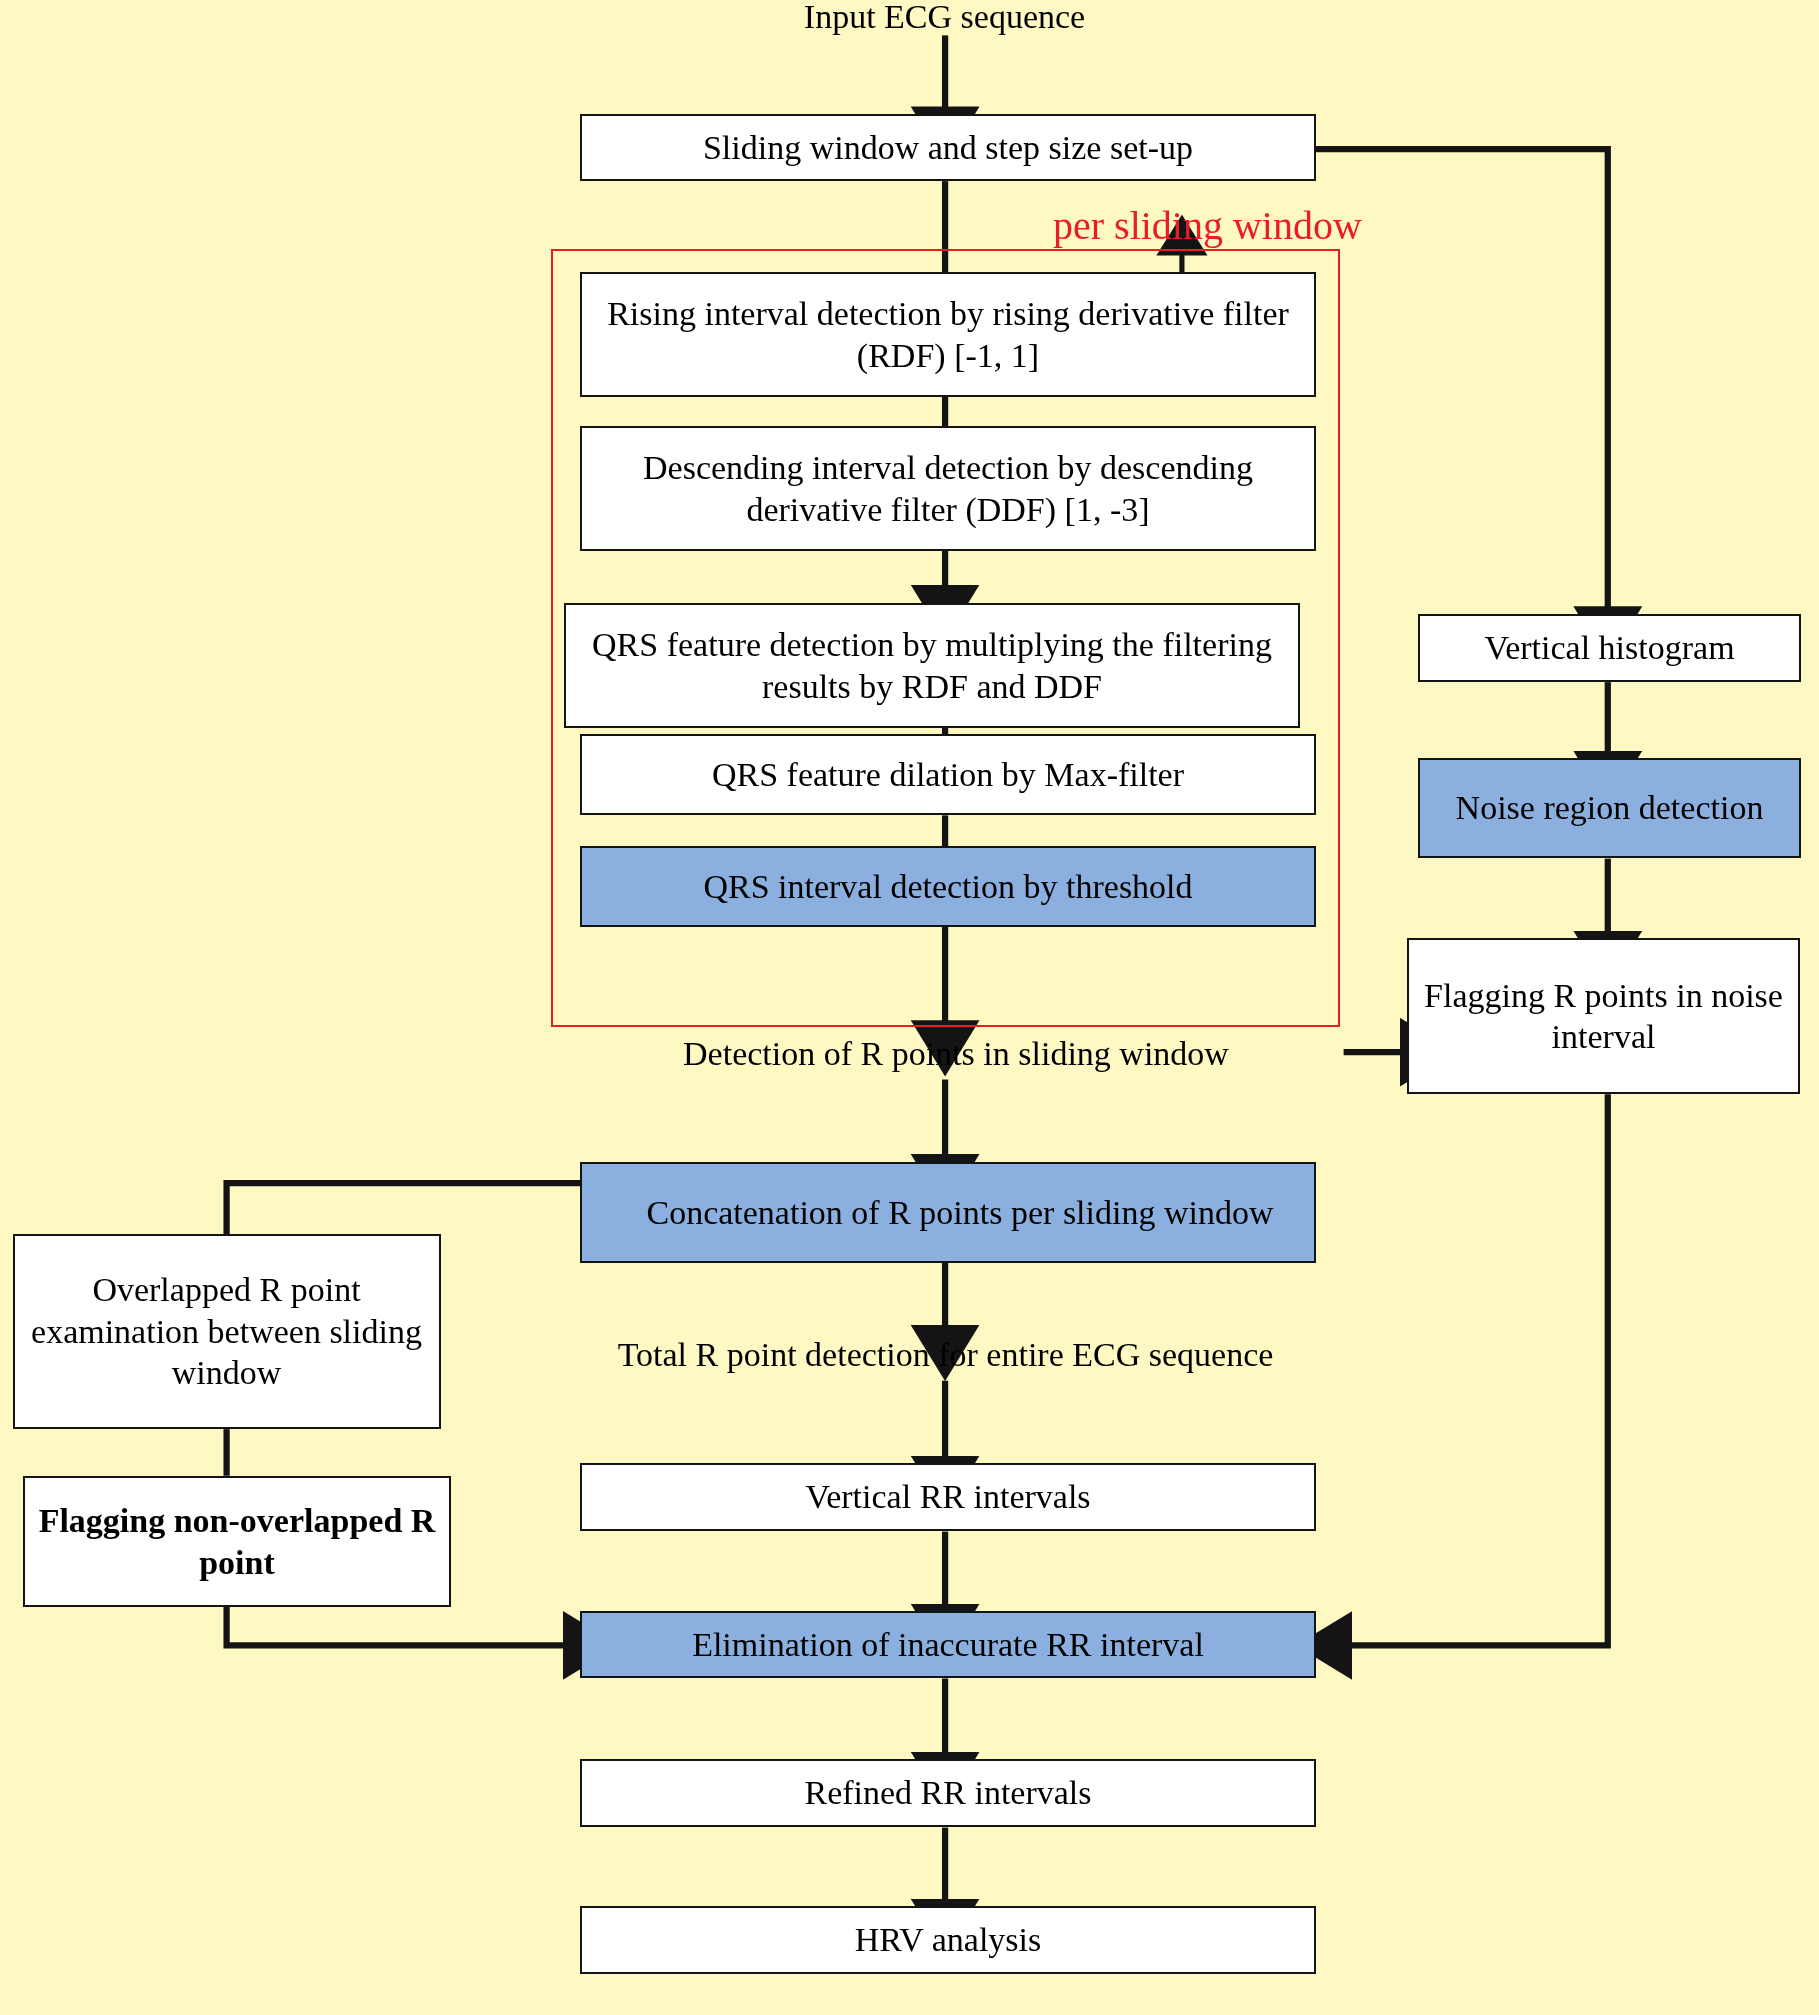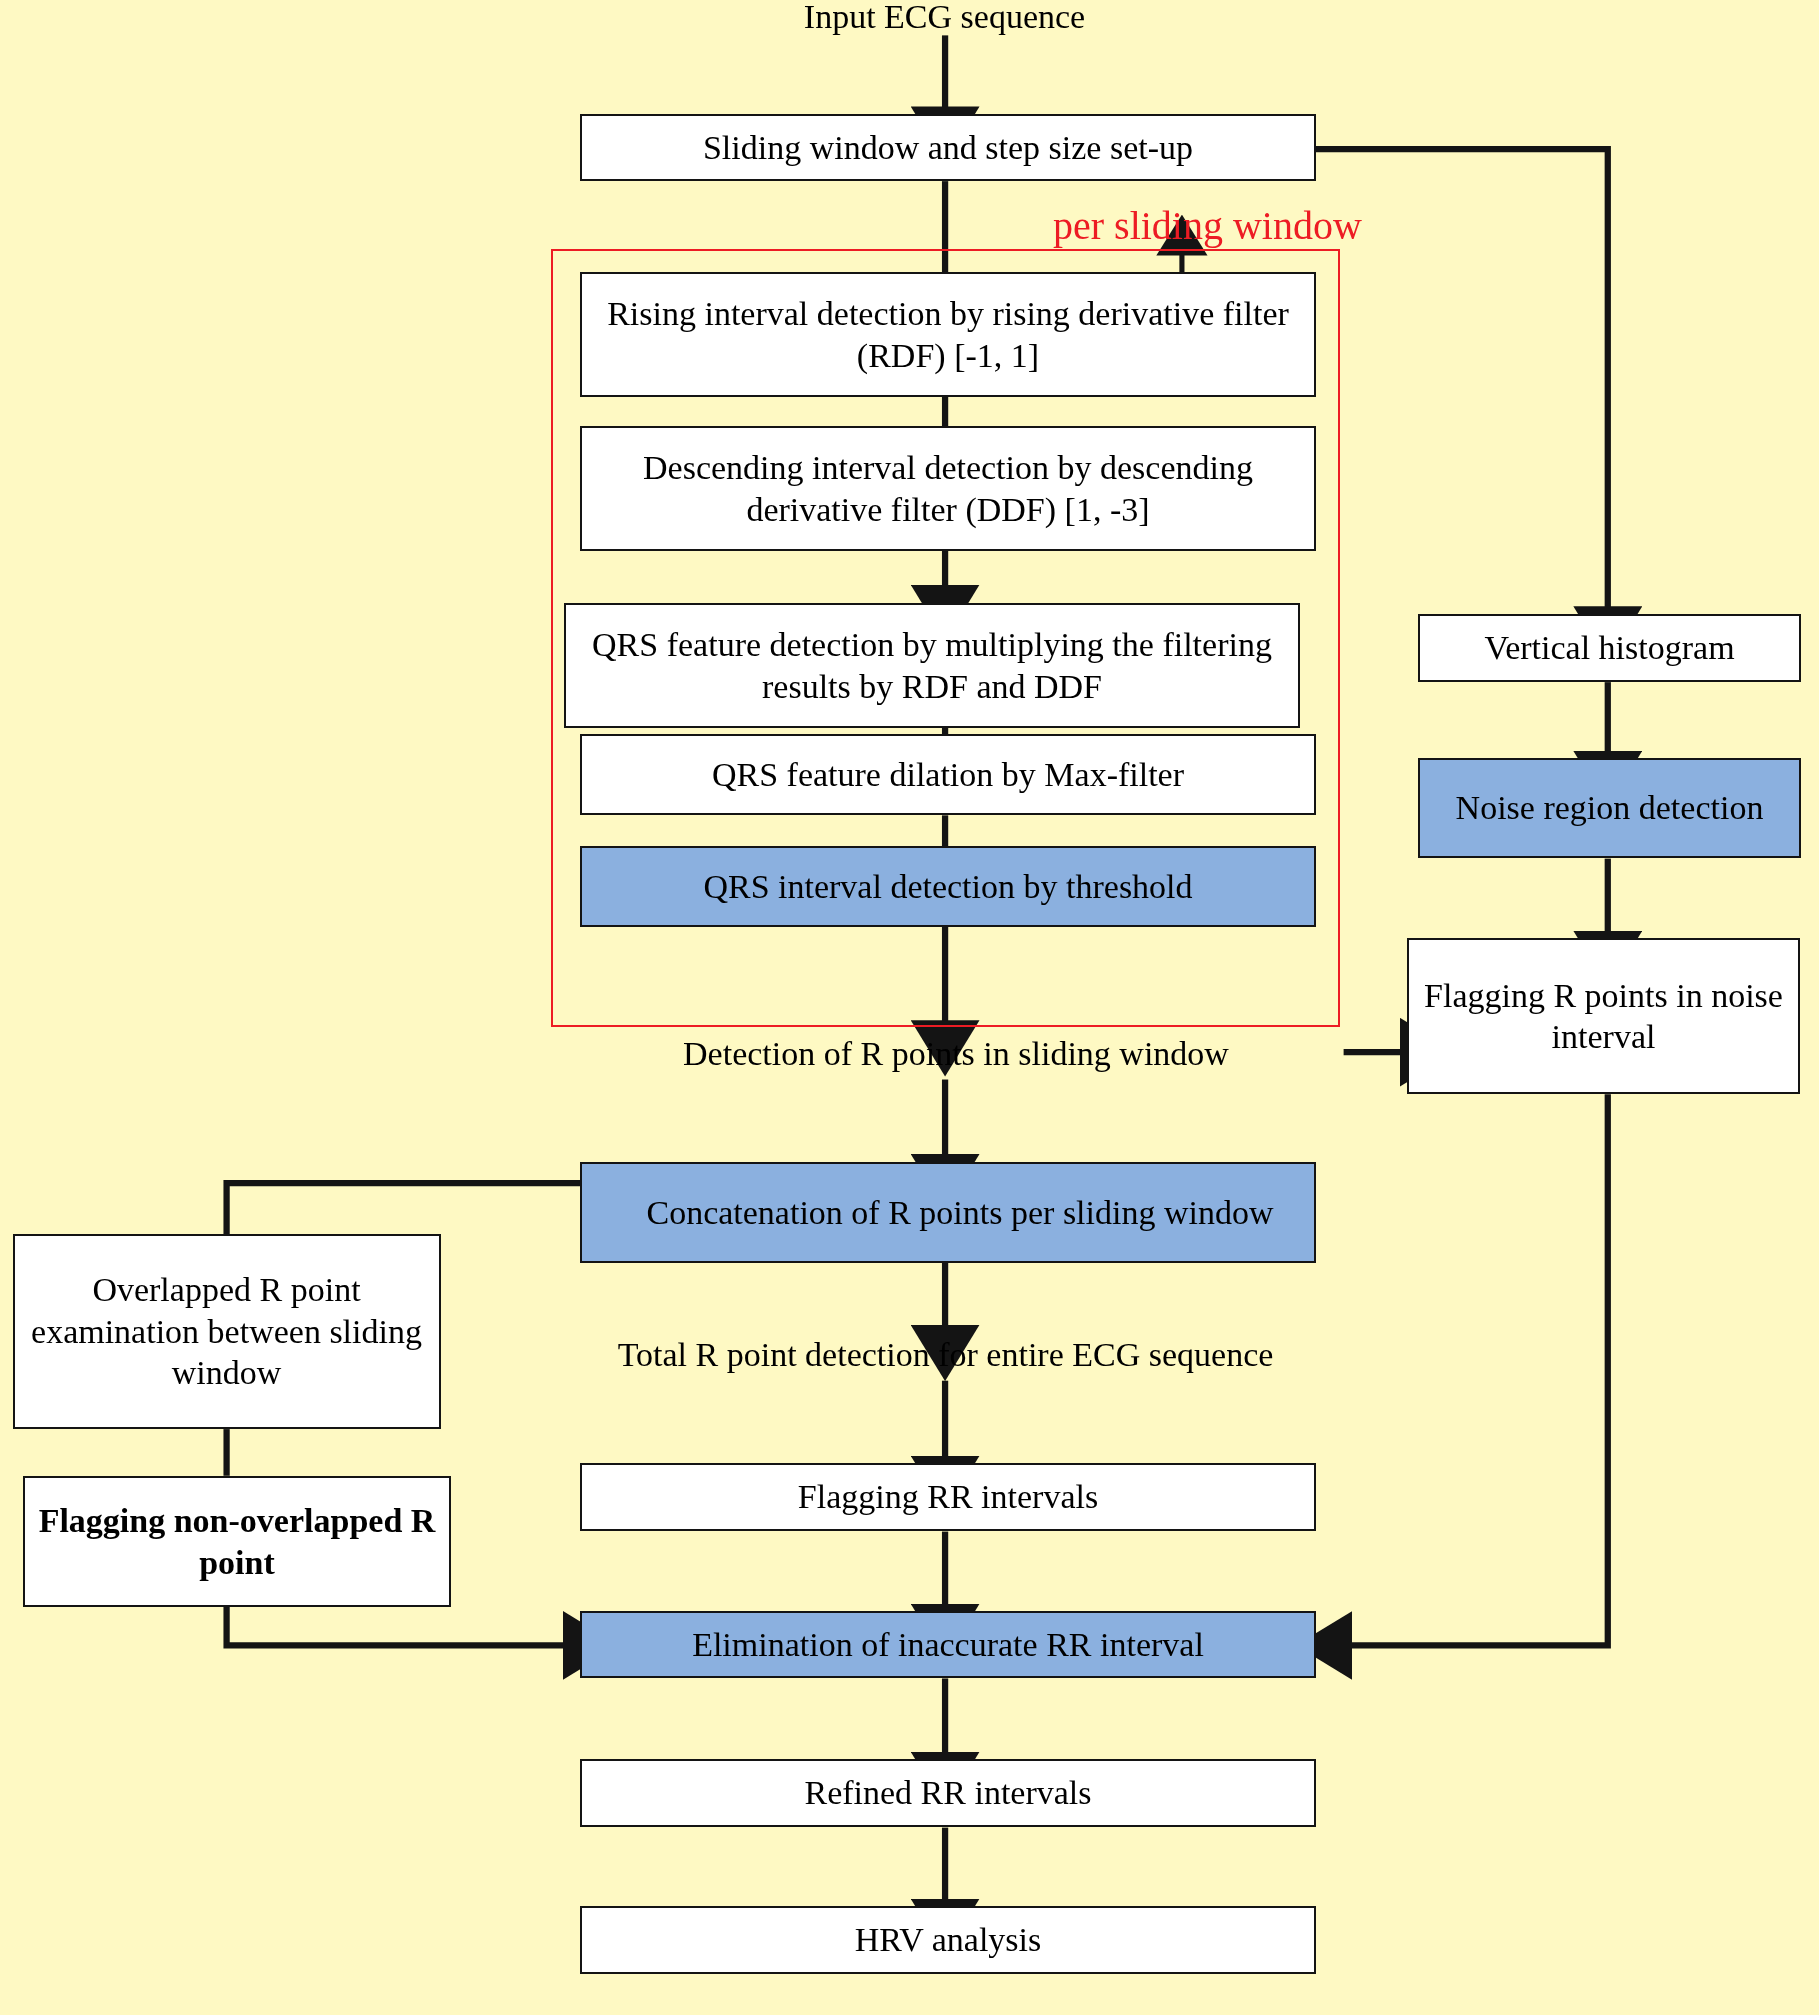--- a/index.html
+++ b/index.html
@@ -159,21 +159,21 @@
   <div class="plain-label" style="left:569px; top:1028px; width:774px; height:52px;">Detection of R points in sliding window</div>
 
   <div class="node blue" style="left:580px; top:1162px; width:736px; height:101px;padding-left:32px;">Concatenation of R points per sliding window</div>
 
   <div class="node" style="left:12.5px; top:1234px; width:428px; height:195px;">Overlapped R point examination between sliding window</div>
 
   <div class="node" style="left:23px; top:1476px; width:428px; height:131px;font-weight:bold;">Flagging non-overlapped R point</div>
 
   <div class="plain-label" style="left:547px; top:1329px; width:797px; height:52px;font-family:Liberation Serif, serif;">Total R point detection for entire ECG sequence</div>
 
-  <div class="node" style="left:580px; top:1463px; width:736px; height:68px;">Flagging RR intervals</div>
+  <div class="node" style="left:580px; top:1463px; width:736px; height:68px;">Vertical RR intervals</div>
 
   <div class="node blue" style="left:580px; top:1611px; width:736px; height:67px;">Elimination of inaccurate RR interval</div>
 
   <div class="node" style="left:580px; top:1759px; width:736px; height:68px;">Refined RR intervals</div>
 
   <div class="node" style="left:580px; top:1906px; width:736px; height:68px;">HRV analysis</div>
 
 </div>
 
 

